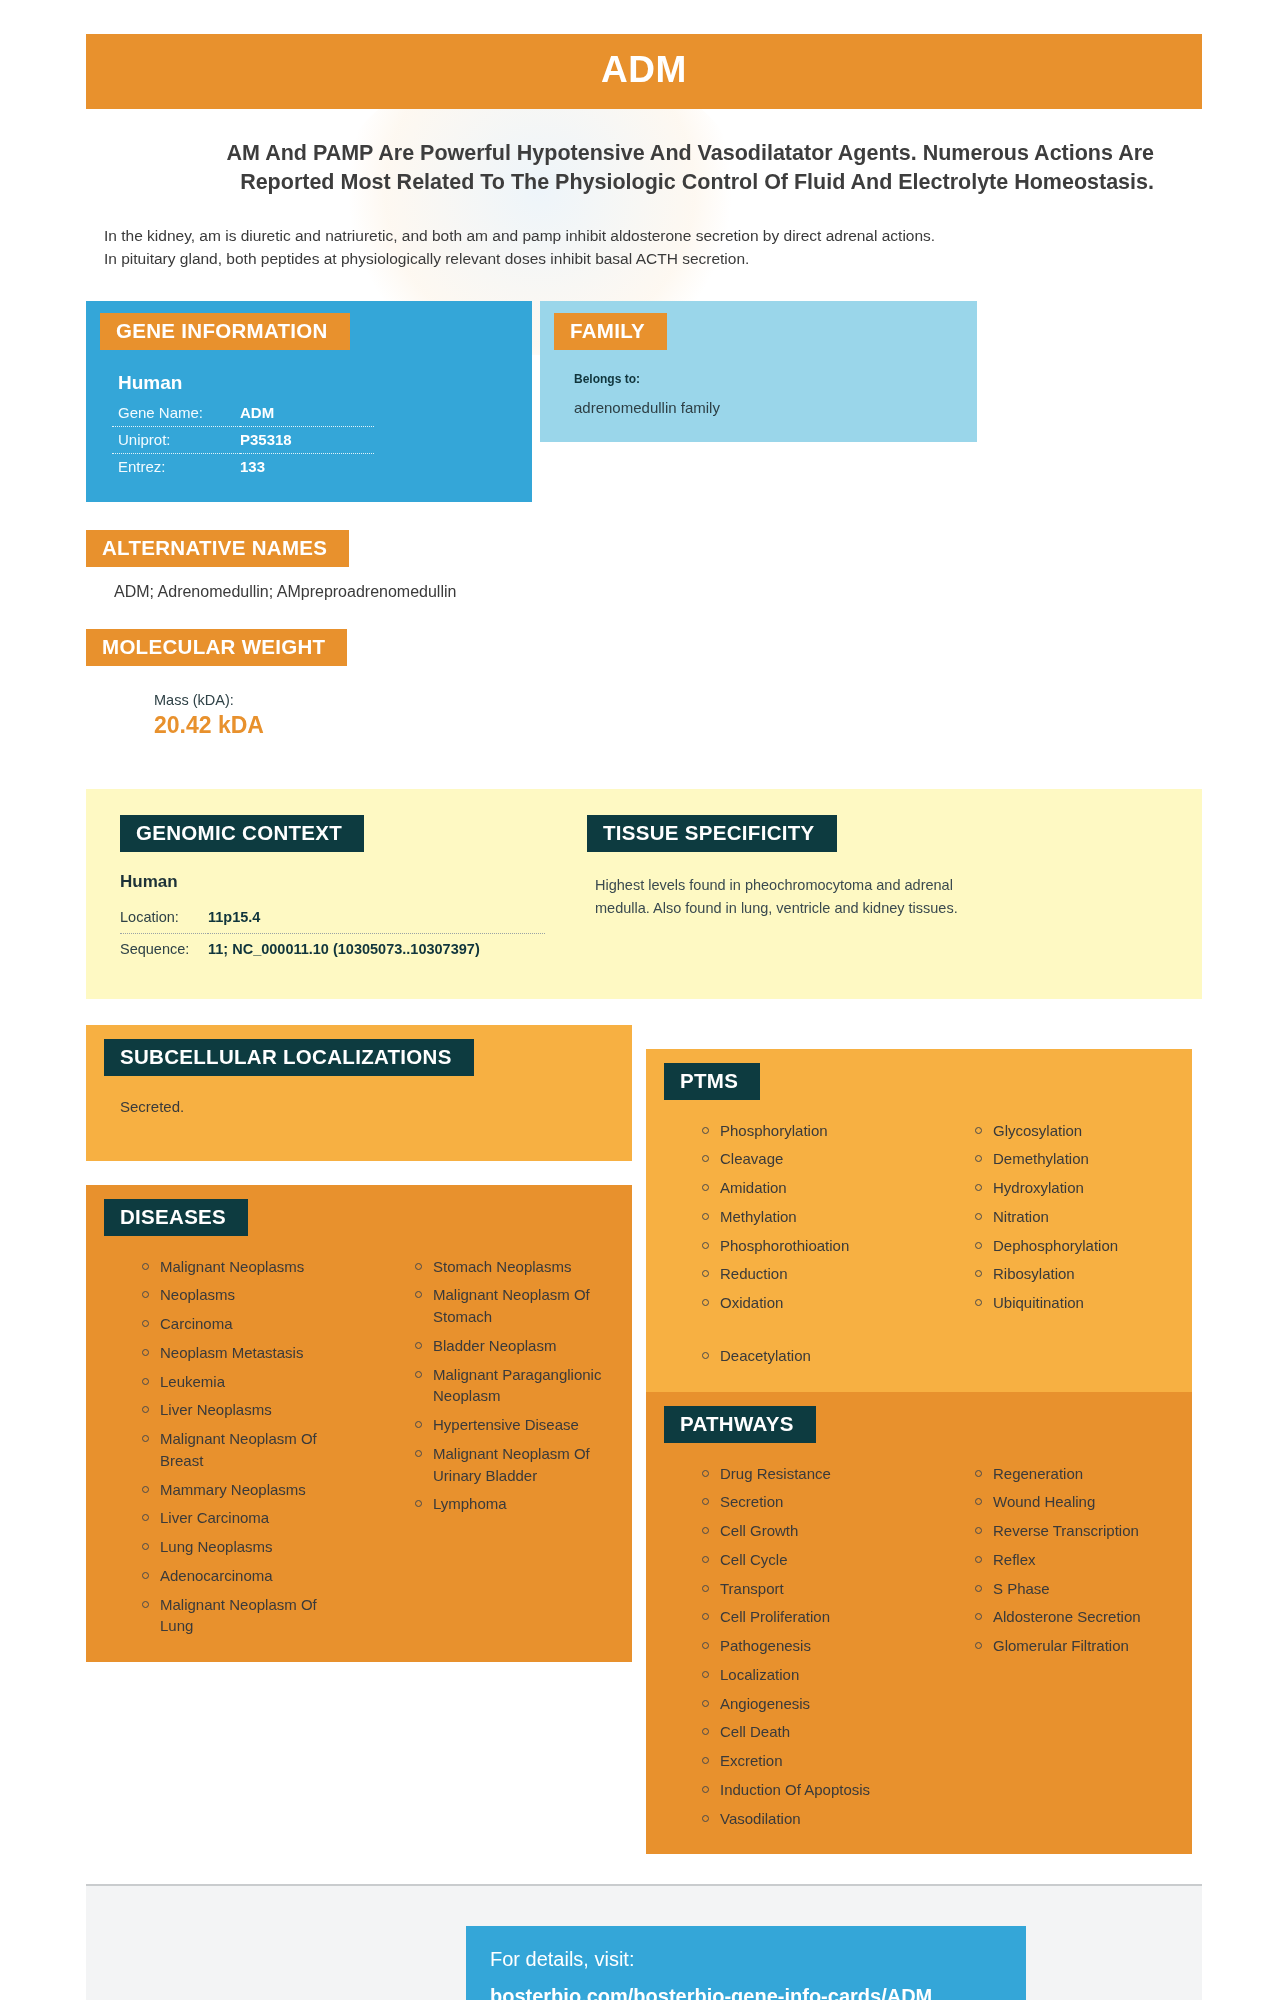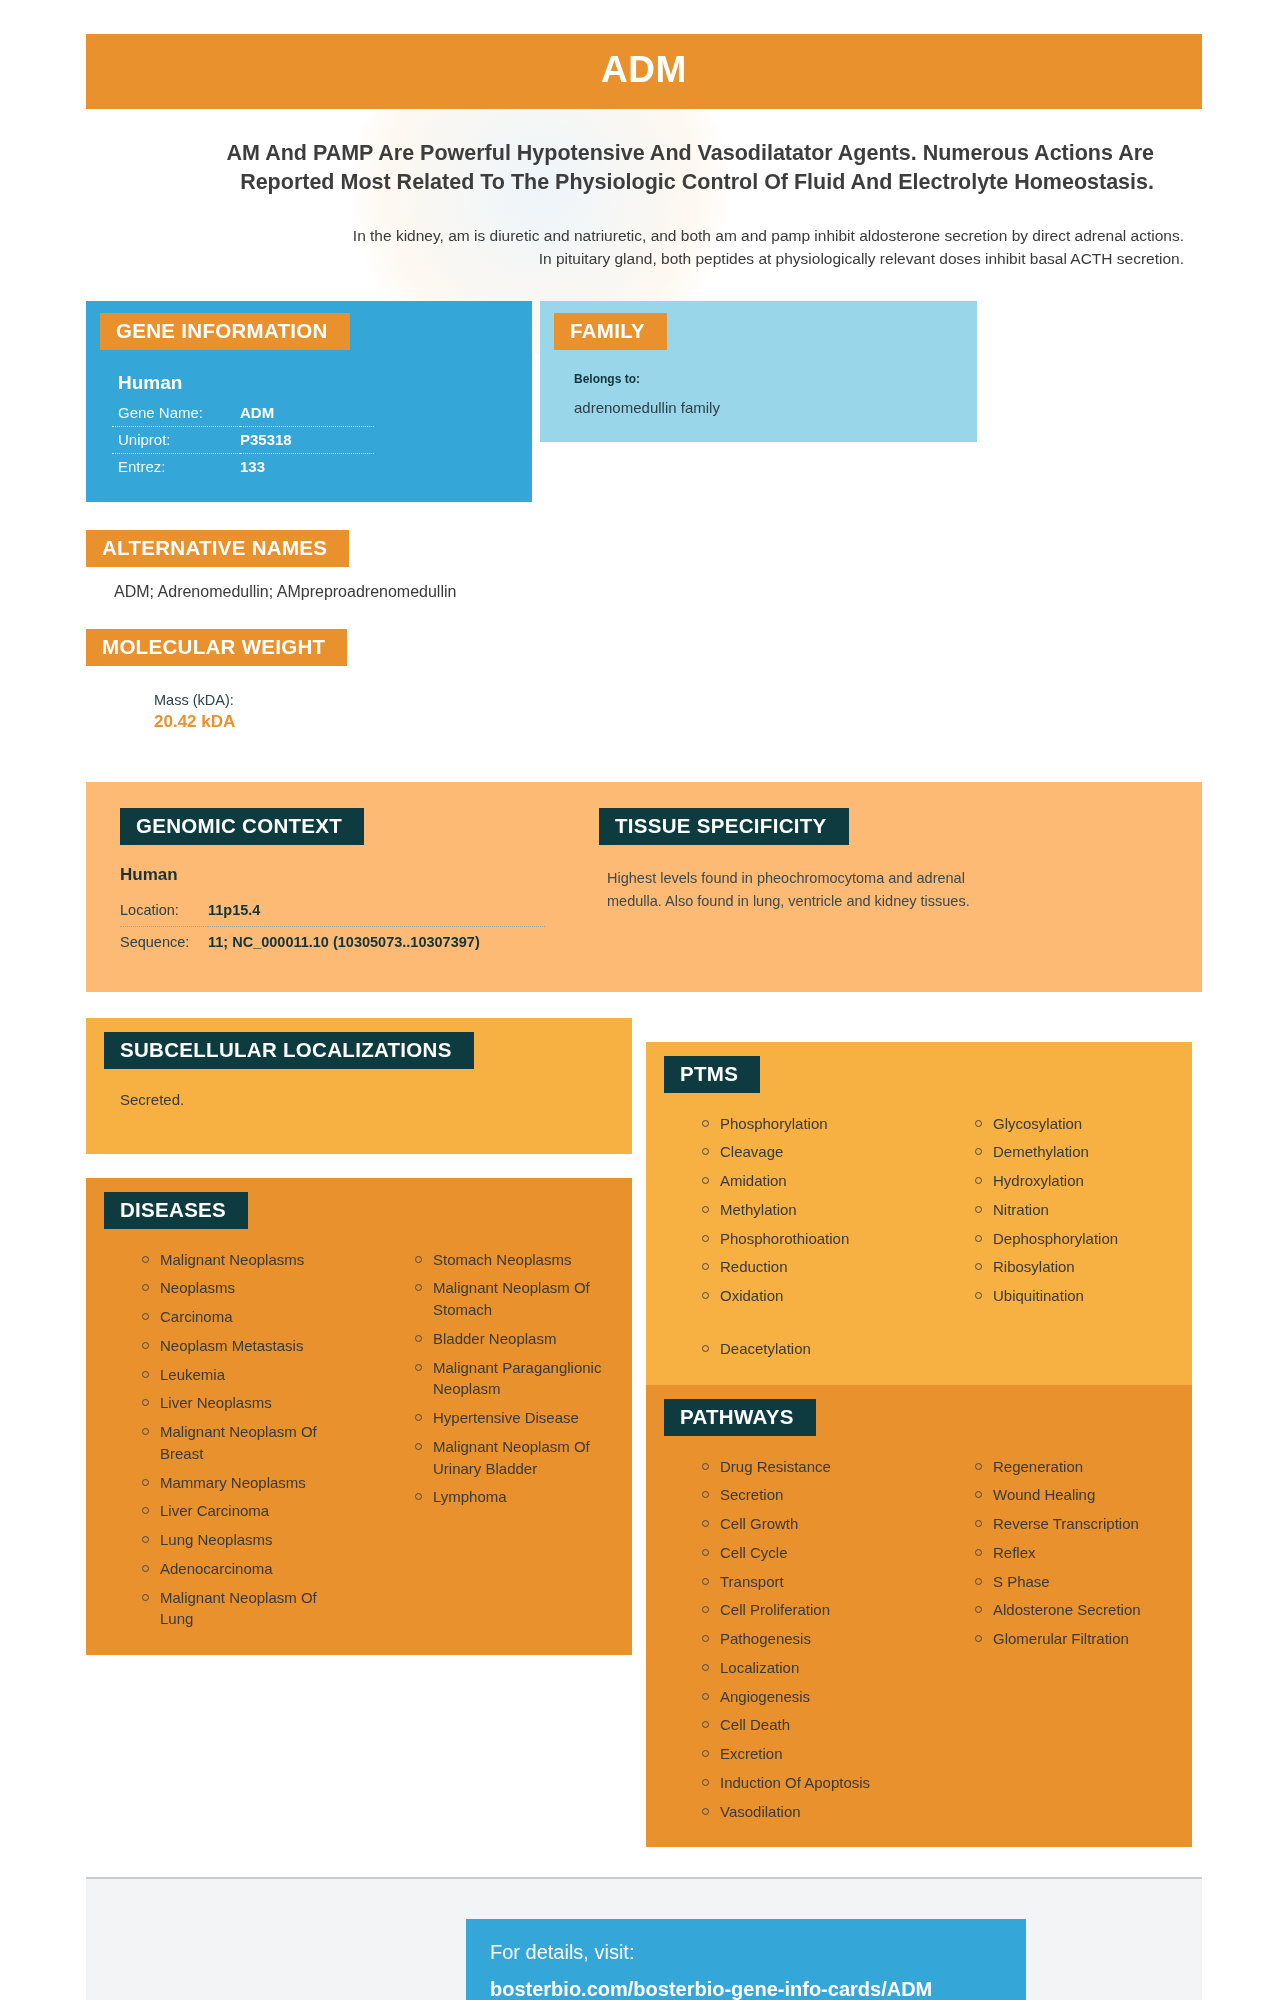--- a/index.html
+++ b/index.html
@@ -42,21 +42,21 @@
   }
   .subtitle{
     text-align:right;
     font-size:21.5px;
     font-weight:bold;
     color:#3d3d3d;
     line-height:1.33;
     margin:30px 48px 0;
   }
   .summary{
-    text-align:right;
+    text-align:left;
     font-size:15.5px;
     color:#3a3a3a;
     line-height:1.5;
     margin:28px 18px 0;
   }
 
   
   .tag{
     display:inline-block;
     color:#ffffff;
@@ -121,30 +121,29 @@
   table.kv td.v{color:#ffffff;font-weight:bold;}
 
   
   .block{margin-top:28px;}
   .block .body{
     font-size:16px;
     color:#3a3a3a;
     margin:16px 0 0 28px;
   }
   .mass-label{font-size:14.5px;color:#2f4247;margin:26px 0 4px 68px;}
-  .mass-val{font-size:17px;font-weight:bold;color:#e8912d;margin-left:68px;}
+  .mass-val{font-size:23px;font-weight:bold;color:#e8912d;margin-left:68px;}
 
   
   .grey-panel{
-    background:#fdba74;
+    background:#fef9c3;
     margin-top:34px;
     padding:26px 20px 34px 20px;
     display:flex;
     box-sizing:border-box;
-    gap:12px;
   }
   .gc{width:455px;}
   .ts{width:455px;margin-left:12px;}
   .gc .tag,.ts .tag{margin-left:14px;}
   .gc .species-dark{
     color:#1d3238;
     font-size:17px;
     font-weight:bold;
     margin:20px 0 10px 14px;
   }

